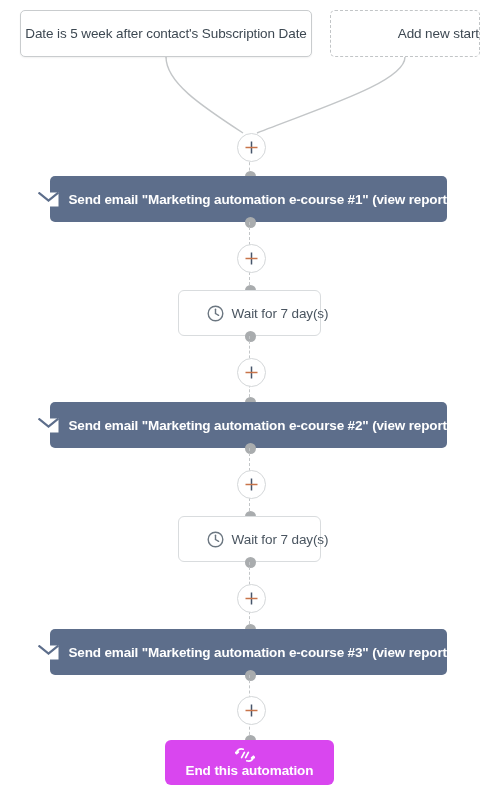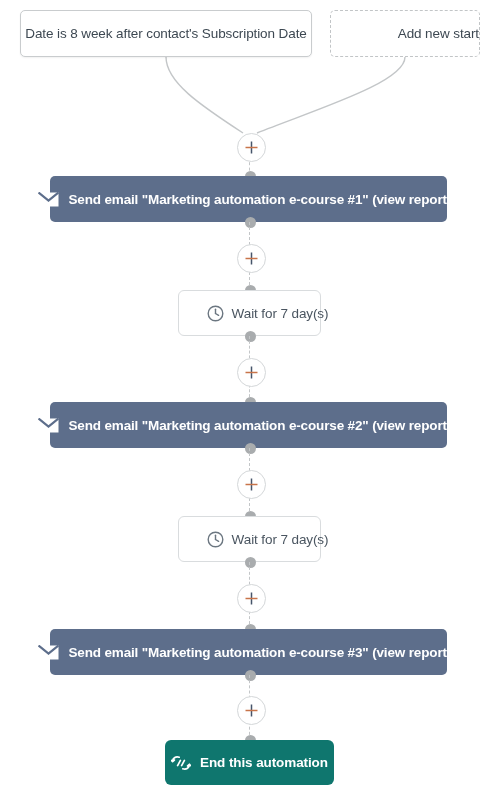--- a/index.html
+++ b/index.html
@@ -155,25 +155,26 @@
 
   
   .end-button {
     position: absolute;
     left: 165px;
     top: 740px;
     width: 169px;
     height: 45px;
     box-sizing: border-box;
     border-radius: 6px;
-    background: #0f766e;
+    background: #d946ef;
     display: flex;
     align-items: center;
     justify-content: center;
     cursor: pointer;
+    flex-direction: column;
   }
   .end-button .cycle-icon {
     display: block;
     margin-right: 9px;
     flex: none;
   }
   .end-button .label {
     color: #ffffff;
     font-size: 13.5px;
     font-weight: bold;
@@ -185,21 +186,21 @@
 <body>
 
 <div id="canvas">
 
   <svg id="connector-svg" viewBox="0 0 500 800" preserveAspectRatio="none">
     <path d="M 166 57 C 166 82, 200 105, 243 133" fill="none" stroke="#c3c6c8" stroke-width="1.4"></path>
     <path d="M 405 57 C 405 82, 320 108, 257 133" fill="none" stroke="#c3c6c8" stroke-width="1.4"></path>
   </svg>
 
   <div class="start-box solid">
-    <span>Date is 8 week after contact's Subscription Date</span>
+    <span>Date is 5 week after contact's Subscription Date</span>
   </div>
 
   <div class="start-box dashed">
     <span>Add new start</span>
   </div>
 
   <div class="stem" style="top:146px; height:30px;"></div>
   <div class="plus-circle" style="top:146px;">
     <svg width="13" height="13" viewBox="0 0 13 13">
       <line x1="6.5" y1="0.5" x2="6.5" y2="12.5" stroke="#46546a" stroke-width="1.5"></line>

